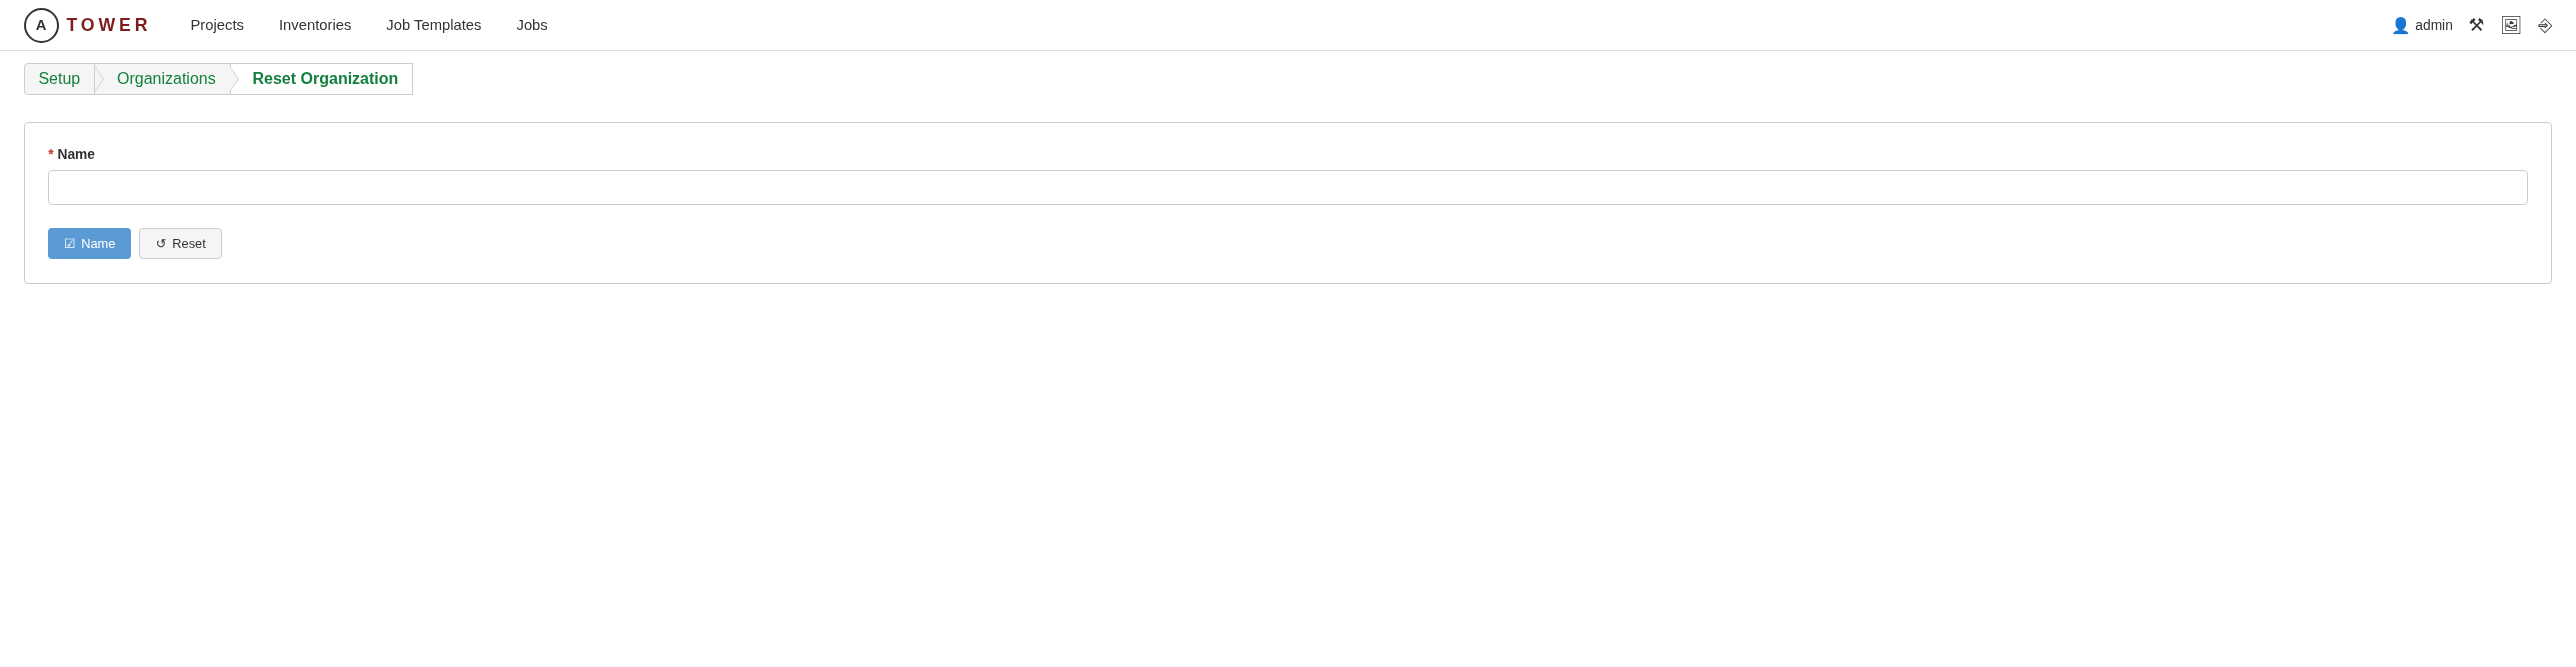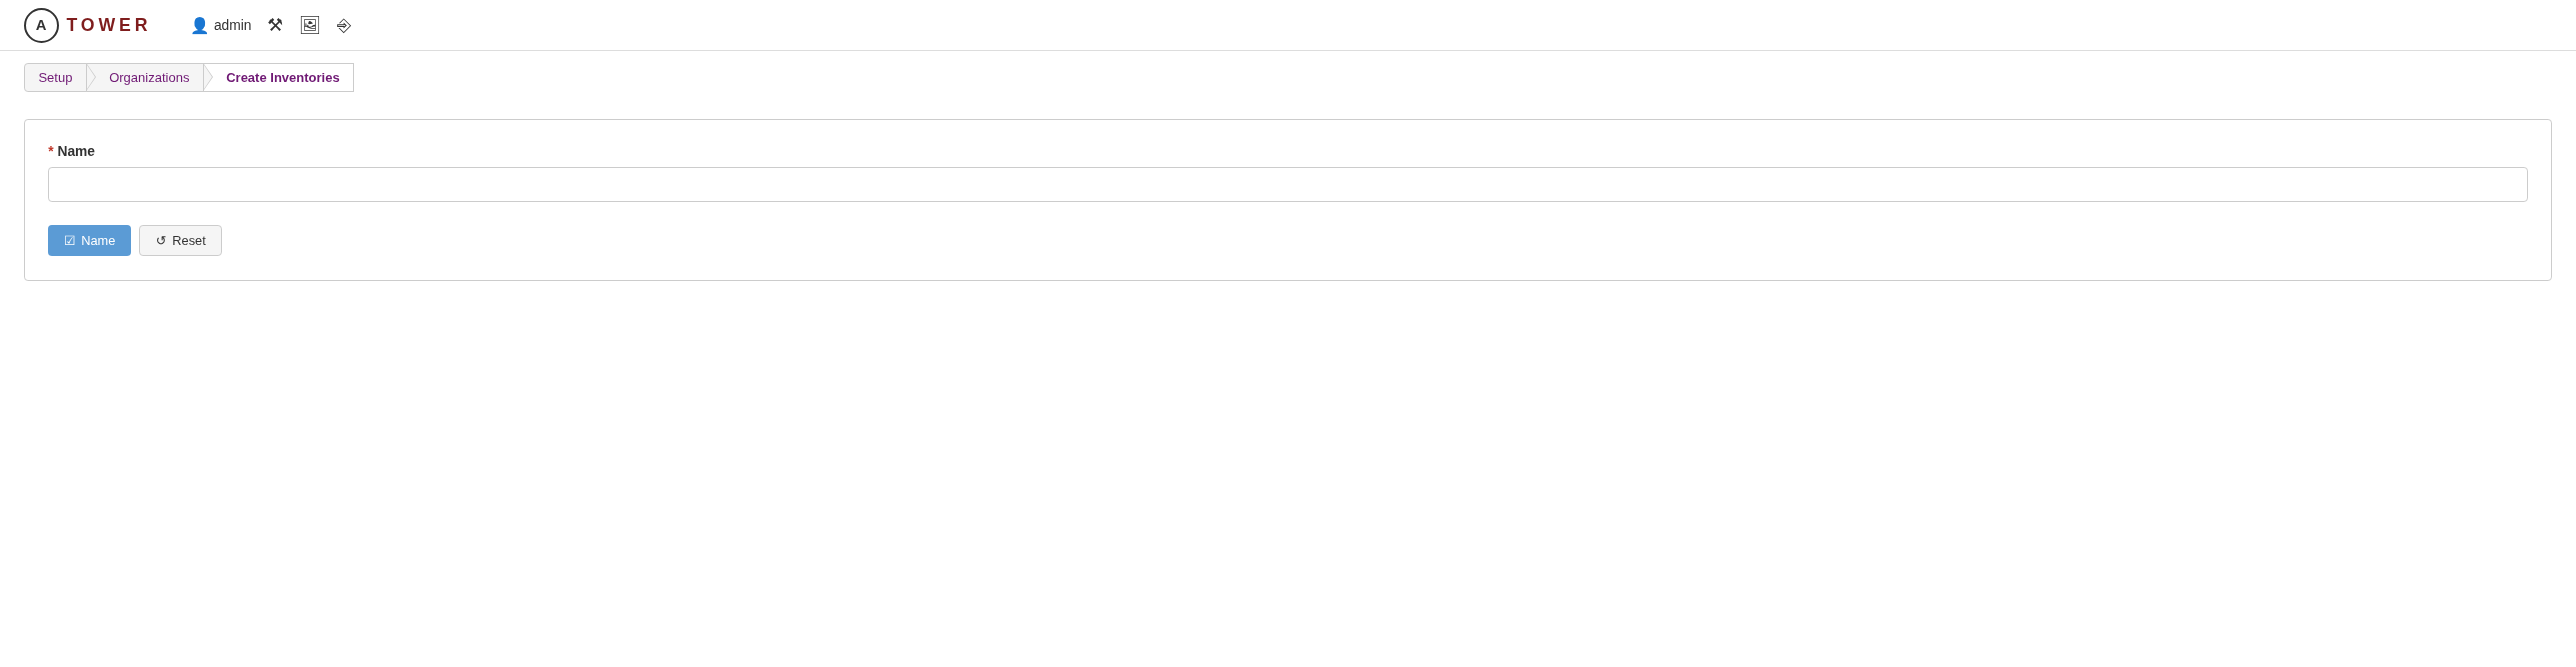--- a/index.html
+++ b/index.html
@@ -92,22 +92,22 @@
       gap: 0;
       background: #fff;
     }
 
     .breadcrumb-item {
       display: flex;
       align-items: center;
       padding: 5.9px 13.8px 5.9px 17.7px;
       background: #f5f5f5;
       border: 1px solid #ccc;
-      font-size: 13px;
-      color: #701a75;
+      font-size: 16px;
+      color: #15803d;
       position: relative;
       cursor: pointer;
       text-decoration: none;
     }
 
     .breadcrumb-item:first-child {
       padding-left: 13.8px;
       border-radius: 3.9px 0 0 3.9px;
     }
 
@@ -238,20 +238,26 @@
 <body>
 
 <header>
   <div class="logo-area">
     <div class="logo-circle">
       <span>A</span>
     </div>
     <span class="logo-text">TOWER</span>
   </div>
 
+  <nav>
+    <a href="#">Projects</a>
+    <a href="#">Inventories</a>
+    <a href="#">Job Templates</a>
+    <a href="#">Jobs</a>
+  </nav>
 
   <div class="header-right">
     <div class="admin-user">
       <span style="font-size:15.7px;">👤</span>
       <span>admin</span>
     </div>
     <span class="header-icon" style="font-size:17.7px;">⚒</span>
     <span class="header-icon" style="font-size:17.7px;">🖼</span>
     <span class="header-icon" style="font-size:17.7px;">⎆</span>
   </div>
@@ -259,21 +265,21 @@
 
 <div class="breadcrumb-bar">
   <div class="breadcrumb-wrapper">
     <div class="breadcrumb-item" style="z-index:3; margin-right:0;">
       <span>Setup</span>
     </div>
     <div class="breadcrumb-item" style="z-index:2; margin-left:-1px;">
       <span>Organizations</span>
     </div>
     <div class="breadcrumb-item active" style="z-index:1; margin-left:-1px;">
-      <span>Create Inventories</span>
+      <span>Reset Organization</span>
     </div>
   </div>
 </div>
 
 <div class="main-content">
   <div class="form-card">
 
     <div class="form-group">
       <div class="form-label">
         <span class="required-star">*</span>

